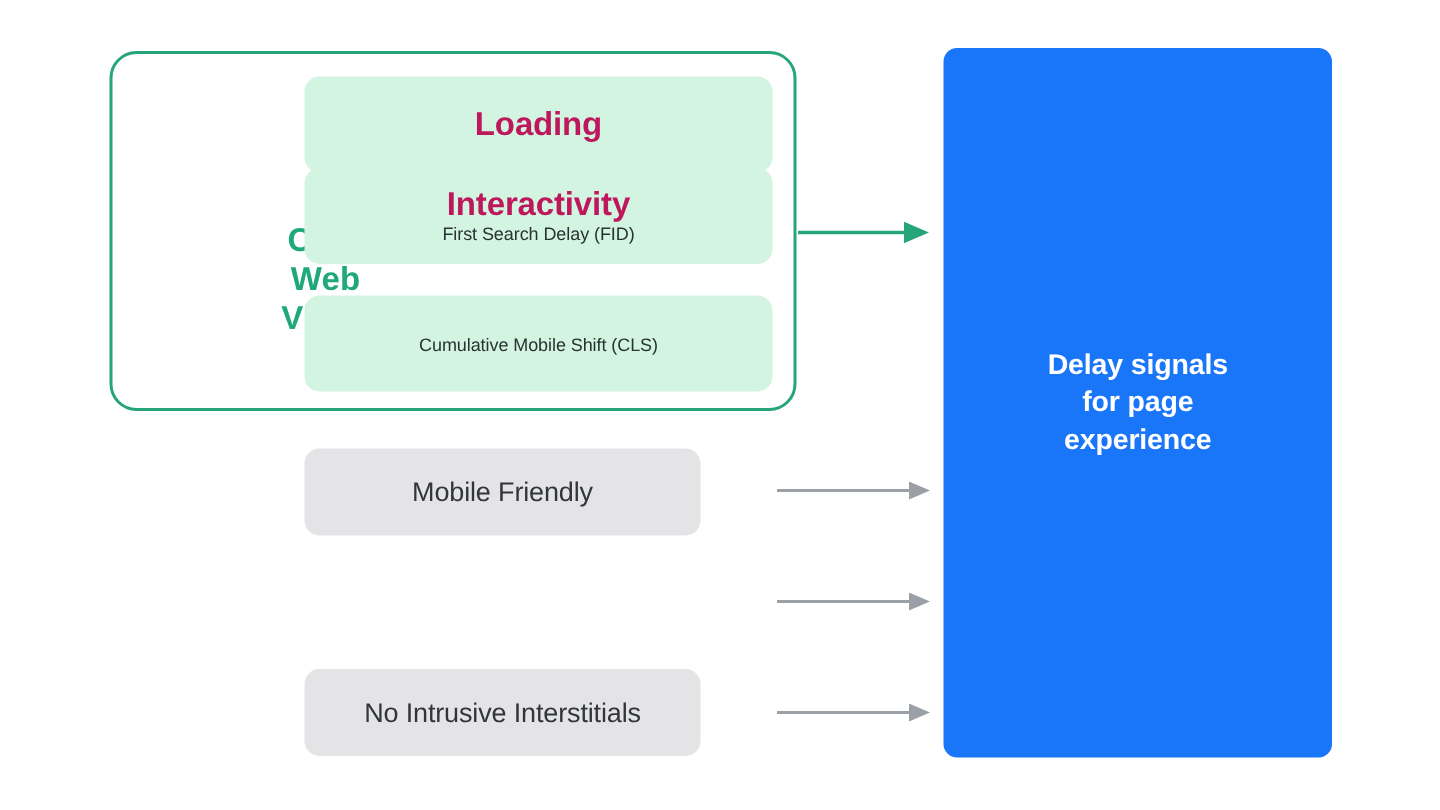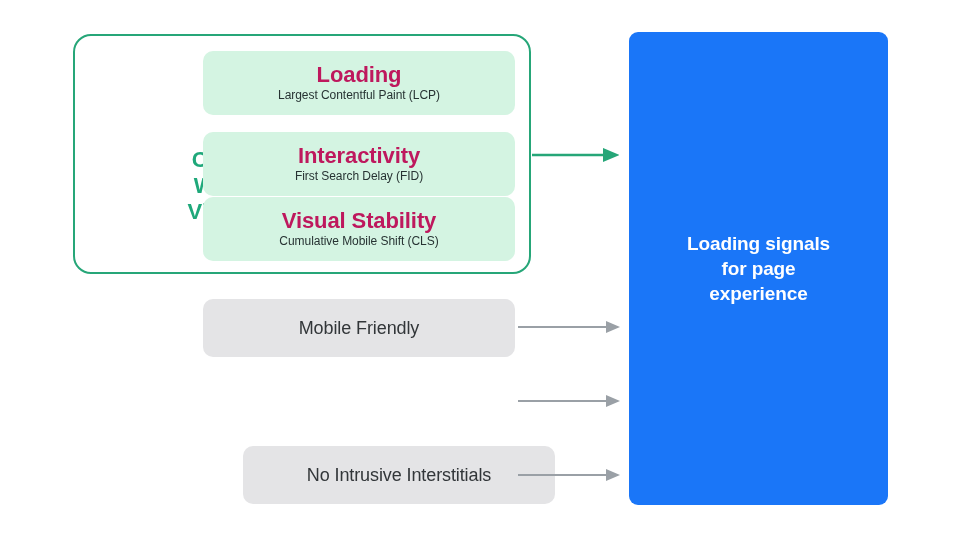--- a/index.html
+++ b/index.html
@@ -57,21 +57,21 @@
     height: 64px;
     background: #d4f4e2;
     border-radius: 10px;
     display: flex;
     flex-direction: column;
     align-items: center;
     justify-content: center;
     box-sizing: border-box;
   }
   .metric-card.m1 { top: 51px; }
-  .metric-card.m2 { top: 132px; }
+  .metric-card.m2 { top: 112px; }
   .metric-card.m3 { top: 197px; }
 
   .metric-title {
     color: #be185d;
     font-size: 22px;
     font-weight: bold;
     line-height: 22px;
     letter-spacing: -0.1px;
   }
   .metric-sub {
@@ -80,32 +80,32 @@
     font-weight: normal;
     line-height: 16px;
     margin-top: 1px;
     letter-spacing: -0.05px;
   }
 
   
   .signal-card {
     position: absolute;
     left: 203px;
-    width: 312px;
+    width: 264px;
     height: 58px;
     background: #e4e4e6;
     border-radius: 10px;
     display: flex;
     align-items: center;
     justify-content: center;
     box-sizing: border-box;
   }
   .signal-card.s1 { top: 299px; }
   .signal-card.s2 { top: 372px; }
-  .signal-card.s3 { top: 446px; margin-left: 40px; }
+  .signal-card.s3 { top: 446px; }
 
   .signal-label {
     color: #323639;
     font-size: 18px;
     font-weight: normal;
     letter-spacing: -0.1px;
   }
 
   
   .outcome-panel {
@@ -148,45 +148,43 @@
   <div class="cwv-container">
     <div class="cwv-label">
       <span>Core</span>
       <span>Web</span>
       <span>Vitals</span>
     </div>
   </div>
 
   <div class="metric-card m1">
     <div class="metric-title">Loading</div>
-    <div class="metric-sub">Largest Contentful Paint (LCP)</div>
   </div>
 
   <div class="metric-card m2">
     <div class="metric-title">Interactivity</div>
     <div class="metric-sub">First Search Delay (FID)</div>
   </div>
 
   <div class="metric-card m3">
-    <div class="metric-title">Visual Stability</div>
     <div class="metric-sub">Cumulative Mobile Shift (CLS)</div>
   </div>
 
   <div class="signal-card s1">
     <div class="signal-label">Mobile Friendly</div>
   </div>
 
 
   <div class="signal-card s3">
     <div class="signal-label">No Intrusive Interstitials</div>
   </div>
 
   <div class="outcome-panel">
     <div class="outcome-text">
-      <span>Loading signals</span><br>
+      <span>Delay signals</span><br>
       <span>for page</span><br>
       <span>experience</span>
     </div>
   </div>
 
   <svg class="arrow-layer" viewBox="0 0 960 540" width="960" height="540">
     <defs>
       <marker id="head-green" markerWidth="7" markerHeight="7" refX="1" refY="3" orient="auto">
         <path d="M0,0 L7,3 L0,6 z" fill="#26a678"></path>
       </marker>

